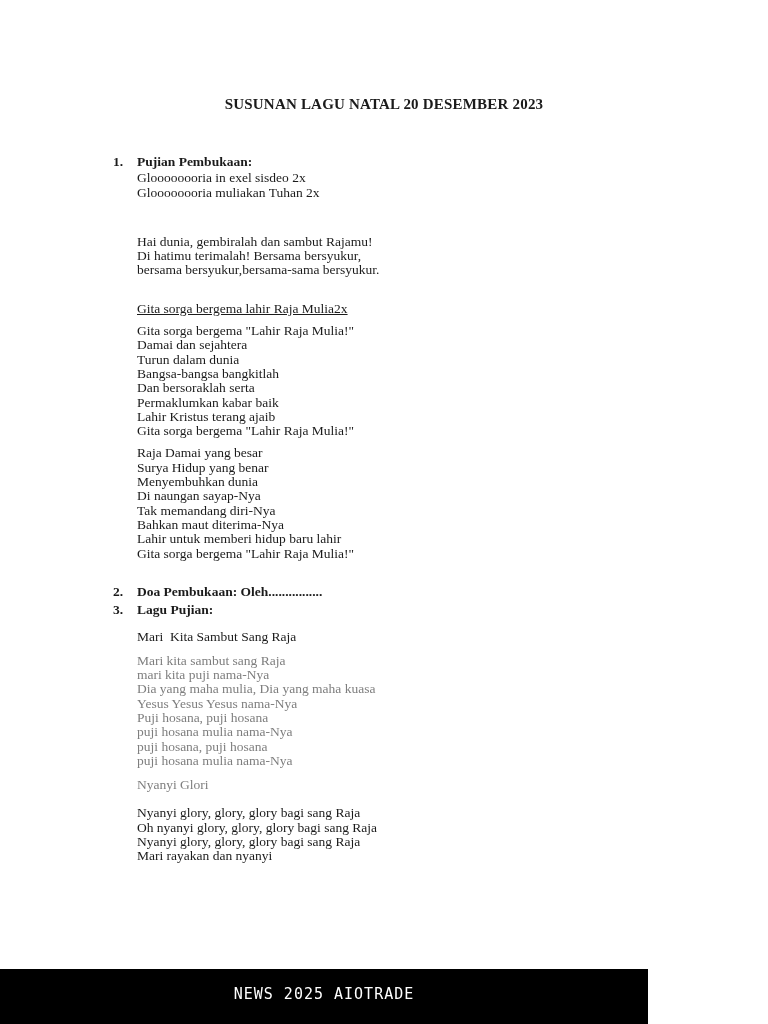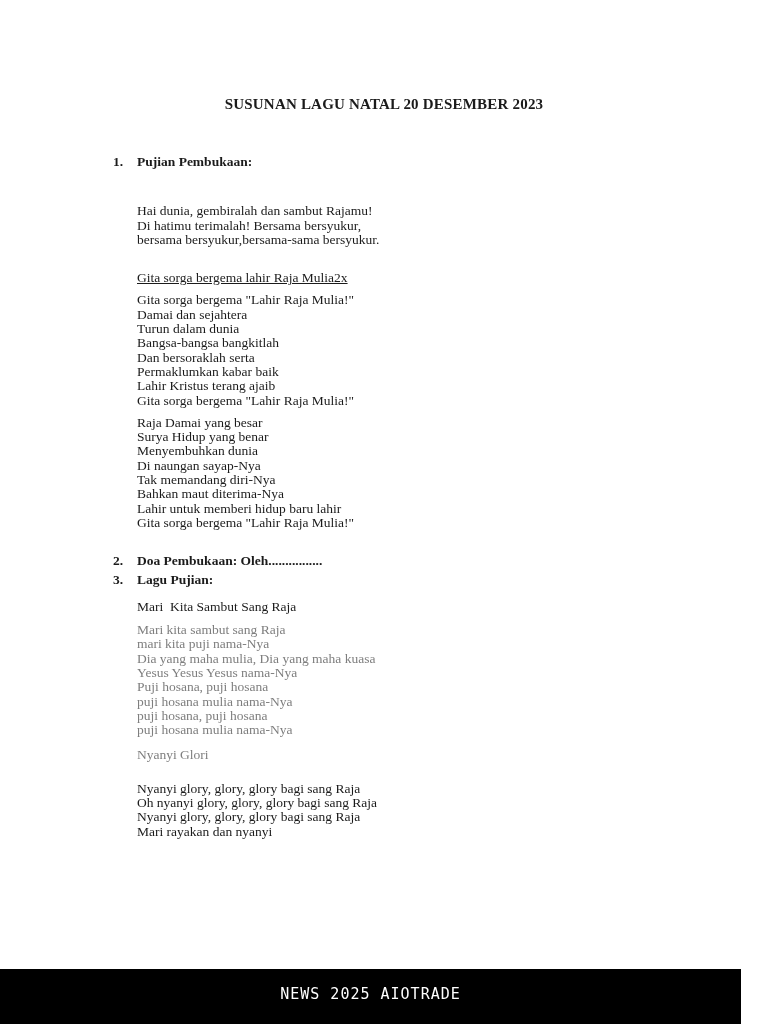--- a/index.html
+++ b/index.html
@@ -49,27 +49,27 @@
   .mt-v2      { margin-top: 14px; }
   .mt-v3      { margin-top: 28px; }
   .mt-refrain { margin-top: 24px; text-decoration: underline; }
   .mt-v4      { margin-top: 8px;  }
   .mt-v5      { margin-top: 8px;  }
   .mt-item2   { margin-top: 24px; }
   .mt-item3   { margin-top: 4px;  }
   .mt-song    { margin-top: 13px; }
   .mt-gray    { margin-top: 9px;  }
   .mt-glori   { margin-top: 10px; }
-  .mt-black   { margin-top: 20px; }
+  .mt-black   { margin-top: 14px; }
 
   .footer-bar {
     position: absolute;
     left: 0;
     bottom: 0;
-    width: 741px;
+    width: 648px;
     height: 55px;
     background: #000000;
     display: flex;
     align-items: center;
     justify-content: center;
   }
   .footer-text {
     font-family: "DejaVu Sans Mono", "Liberation Mono", monospace;
     font-size: 15px;
     letter-spacing: 1px;
@@ -84,20 +84,22 @@
 
   <div class="doc-title">SUSUNAN LAGU NATAL 20 DESEMBER 2023</div>
 
   <div class="content">
 
     <div class="item-row mt-item1">
       <span class="item-number">1.</span>
       <span>Pujian Pembukaan:</span>
     </div>
 
+    <div class="verse mt-intro">Gloooooooria in exel sisdeo 2x
+Gloooooooria muliakan Tuhan 2x</div>
 
     <div class="verse mt-v1">Hai dunia, gembiralah dan sambut Rajamu!
 Di hatimu terimalah! Bersama bersyukur,
 bersama bersyukur,bersama-sama bersyukur.</div>
 
 
 
     <div class="verse mt-refrain">Gita sorga bergema lahir Raja Mulia2x</div>
 
     <div class="verse mt-v4">Gita sorga bergema "Lahir Raja Mulia!"

